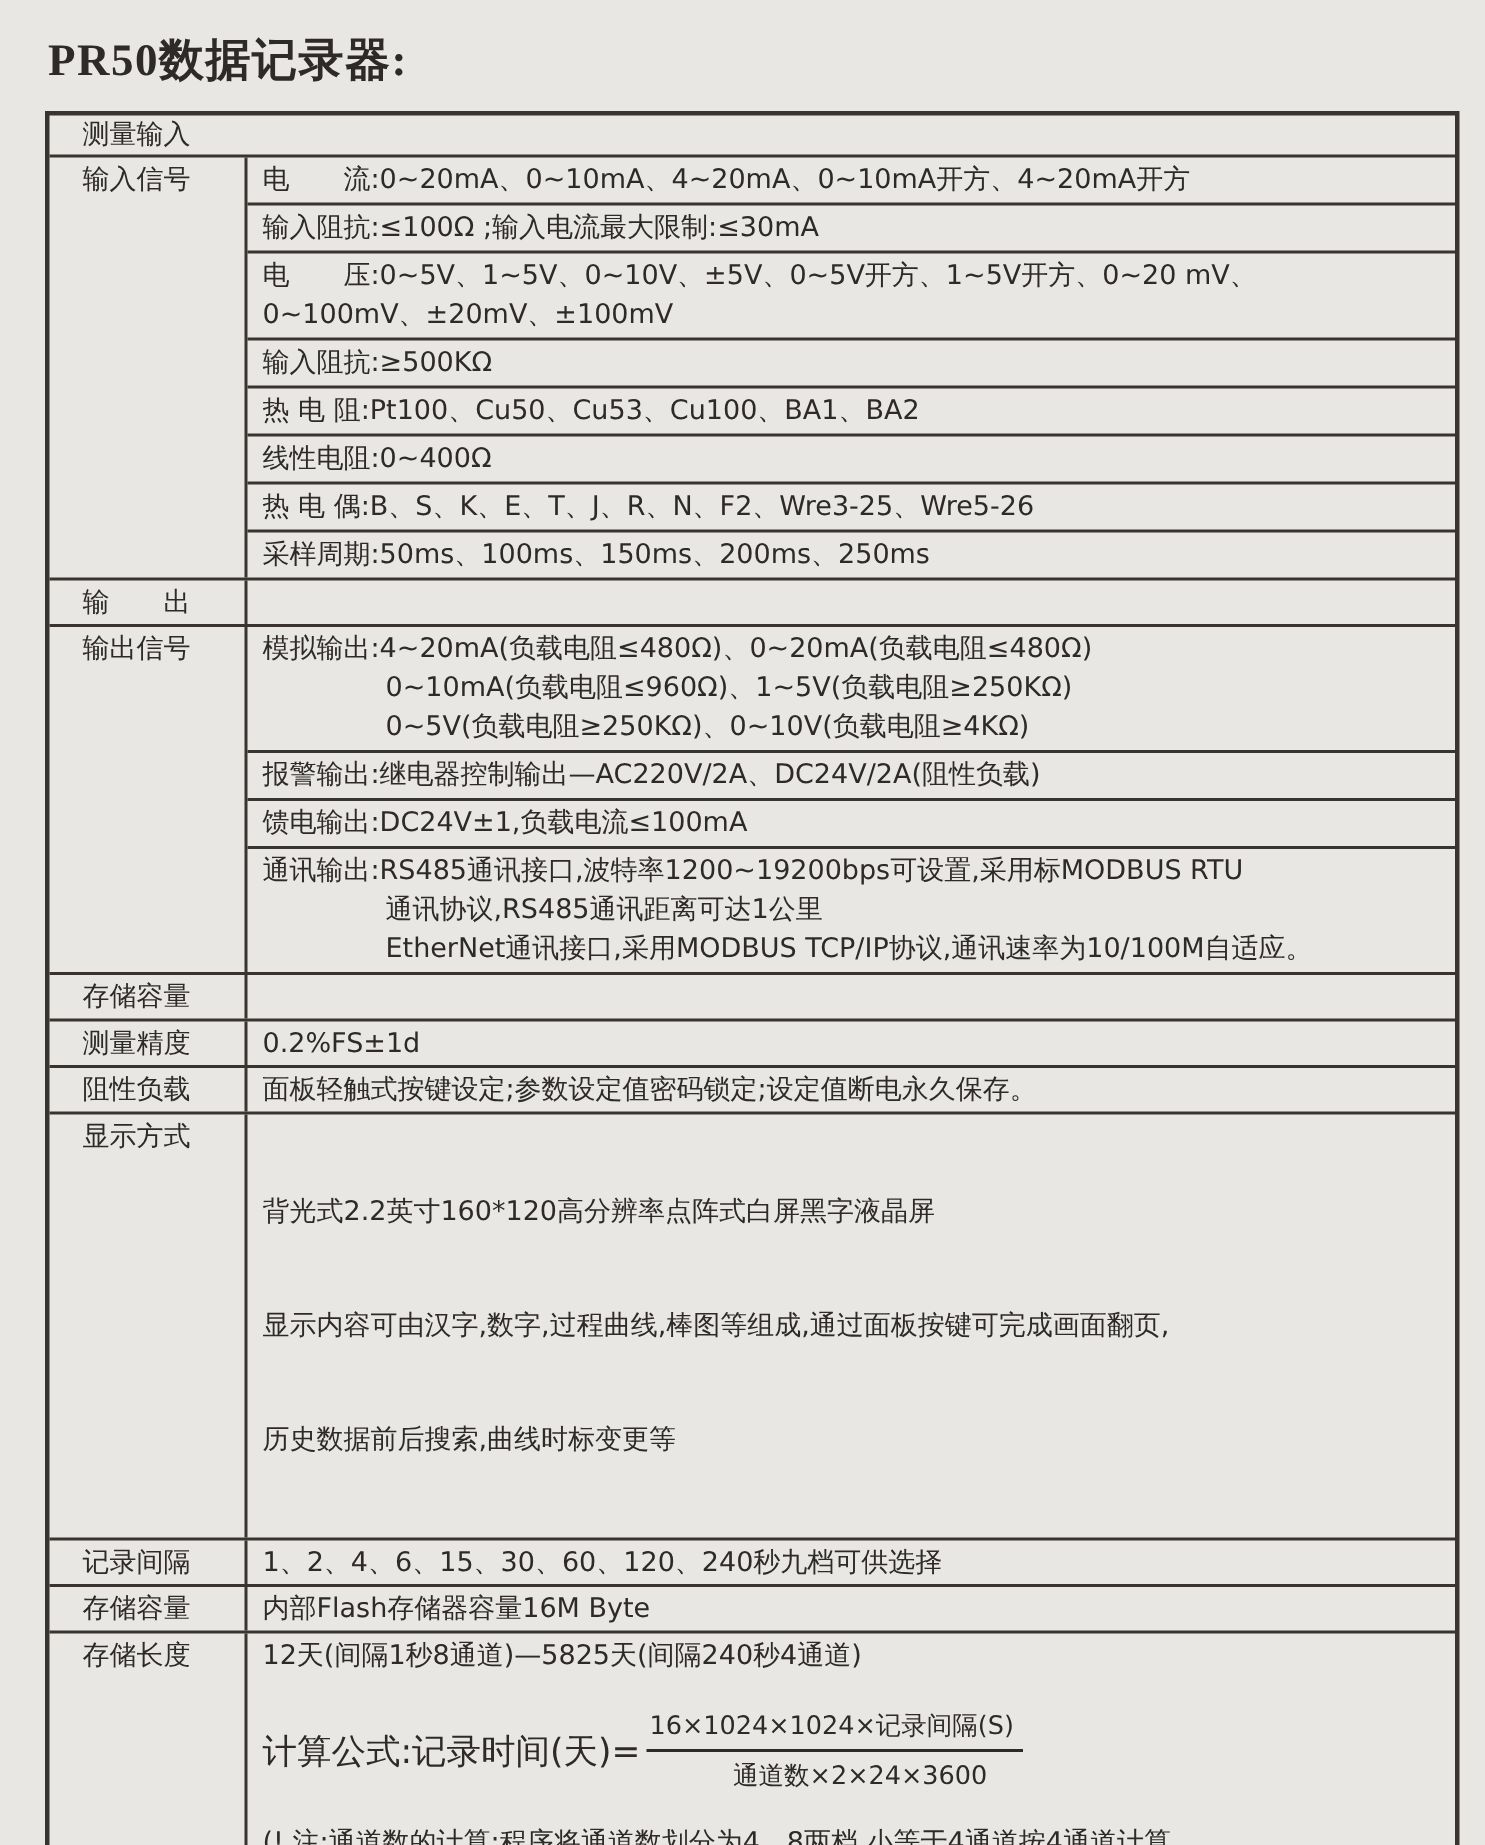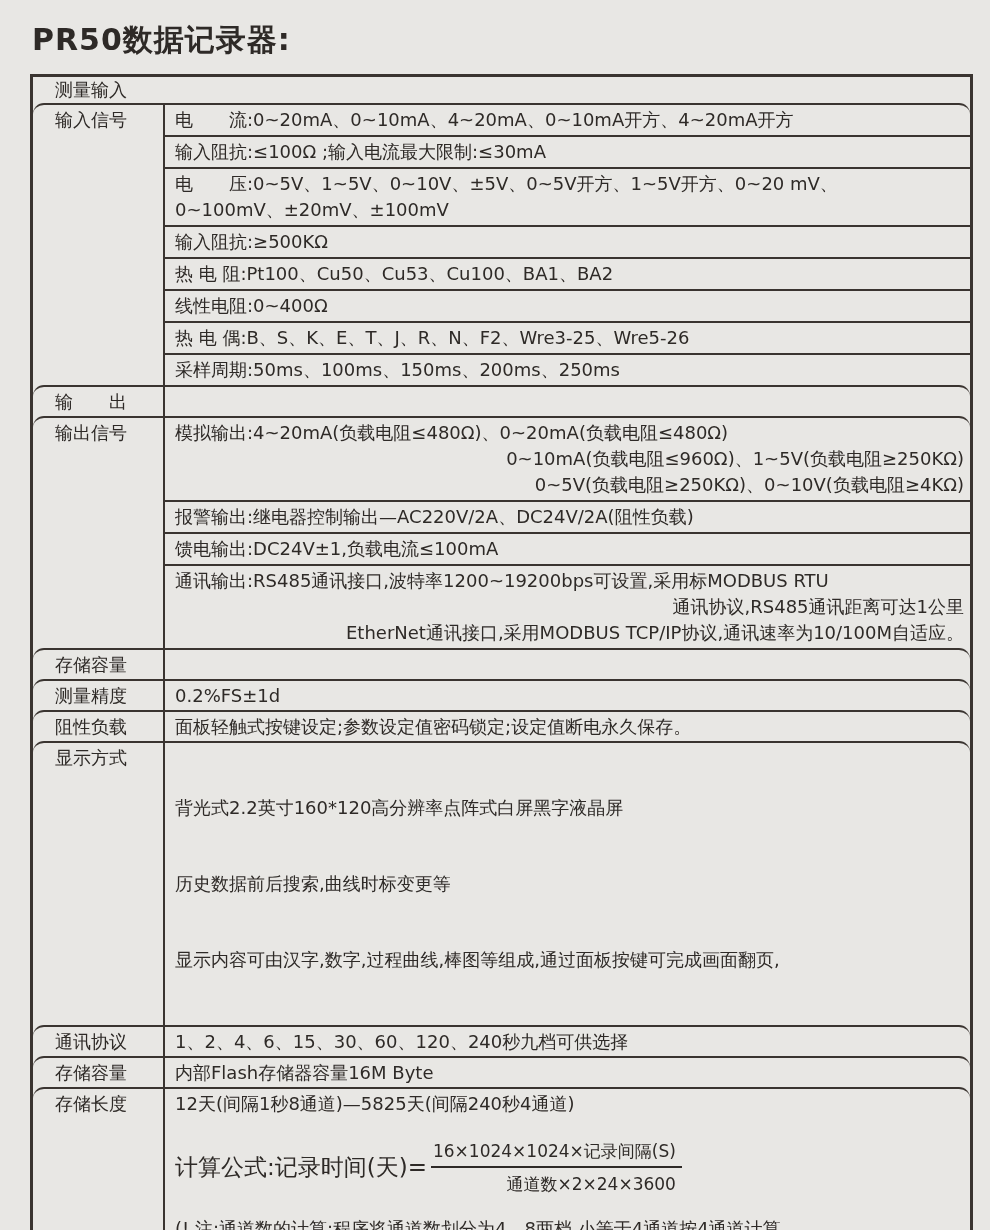--- a/index.html
+++ b/index.html
@@ -9,28 +9,29 @@
     font-family: "DejaVu Sans", sans-serif;
     color: #2e2a27;
     -webkit-font-smoothing: antialiased;
   }
   .page { padding: 20px 14px 0 30px; }
   .title {
     font-size: 30px; font-weight: bold;
     margin: 0 0 13px 2px;
     letter-spacing: 1px;
     white-space: pre-wrap;
+    font-family: Liberation Serif, serif;
   }
   .spec-table {
     width: 943px;
     border: 3px solid #3a3430;
     box-sizing: border-box;
     background: #e8e7e4;
   }
-  .trow { display: flex; border-top: 2px solid #3a3430; border-radius: 11px; }
+  .trow { display: flex; border-top: 2px solid #3a3430; }
   .trow:first-child { border-top: none; }
   .lbl {
     flex: 0 0 132px; width: 132px;
     border-right: 2px solid #3a3430;
     padding: 2px 4px 2px 22px;
     box-sizing: border-box;
     font-size: 18px; line-height: 25px;
     white-space: pre-wrap;
   }
   .lbl-full {
@@ -40,32 +41,32 @@
     font-size: 18px; line-height: 24px;
     white-space: pre-wrap;
   }
   .content { flex: 1 1 auto; min-width: 0; }
   .sub { border-top: 2px solid #3a3430; padding: 2px 6px 2px 10px; }
   .sub:first-child { border-top: none; }
   .line {
     font-size: 18px; line-height: 26px;
     white-space: pre-wrap;
   }
-  .ind { padding-left: 82px; text-align: right; }
+  .ind { padding-left: 82px; }
   .sec-empty { flex: 1 1 auto; }
   .val {
     padding: 2px 24px 2px 10px;
     font-size: 18px; line-height: 25px;
     white-space: pre-wrap;
   }
   
   .storage-body { padding: 2px 6px 8px 10px; }
   .formula-row { display: flex; align-items: center; margin-top: 22px; }
   .formula-prefix { font-size: 23px; white-space: pre-wrap; }
-  .fraction { display: inline-block; margin-left: 4px; text-align: right; }
+  .fraction { display: inline-block; margin-left: 4px; text-align: center; }
   .fraction .num {
     display: block; font-size: 17px; line-height: 24px;
     border-bottom: 2px solid #2e2a27;
     padding: 0 6px 3px 2px; white-space: pre-wrap;
   }
   .fraction .den {
     display: block; font-size: 17px; line-height: 24px;
     padding: 4px 6px 0 2px; white-space: pre-wrap; margin-left: 38px;
   }
   .note { margin-top: 20px; }
@@ -157,28 +158,28 @@
       <div class="content">
         <div class="val">面板轻触式按键设定;参数设定值密码锁定;设定值断电永久保存。</div>
       </div>
     </div>
 
     <div class="trow">
       <div class="lbl">显示方式</div>
       <div class="content">
         <div class="val">
           <div class="line">背光式2.2英寸160*120高分辨率点阵式白屏黑字液晶屏</div>
+          <div class="line">显示内容可由汉字,数字,过程曲线,棒图等组成,通过面板按键可完成画面翻页,</div>
           <div class="line">历史数据前后搜索,曲线时标变更等</div>
-          <div class="line">显示内容可由汉字,数字,过程曲线,棒图等组成,通过面板按键可完成画面翻页,</div>
-        </div>
-      </div>
-    </div>
-
-    <div class="trow">
-      <div class="lbl">通讯协议</div>
+        </div>
+      </div>
+    </div>
+
+    <div class="trow">
+      <div class="lbl">记录间隔</div>
       <div class="content">
         <div class="val">1、2、4、6、15、30、60、120、240秒九档可供选择</div>
       </div>
     </div>
 
     <div class="trow">
       <div class="lbl">存储容量</div>
       <div class="content">
         <div class="val">内部Flash存储器容量16M Byte</div>
       </div>

